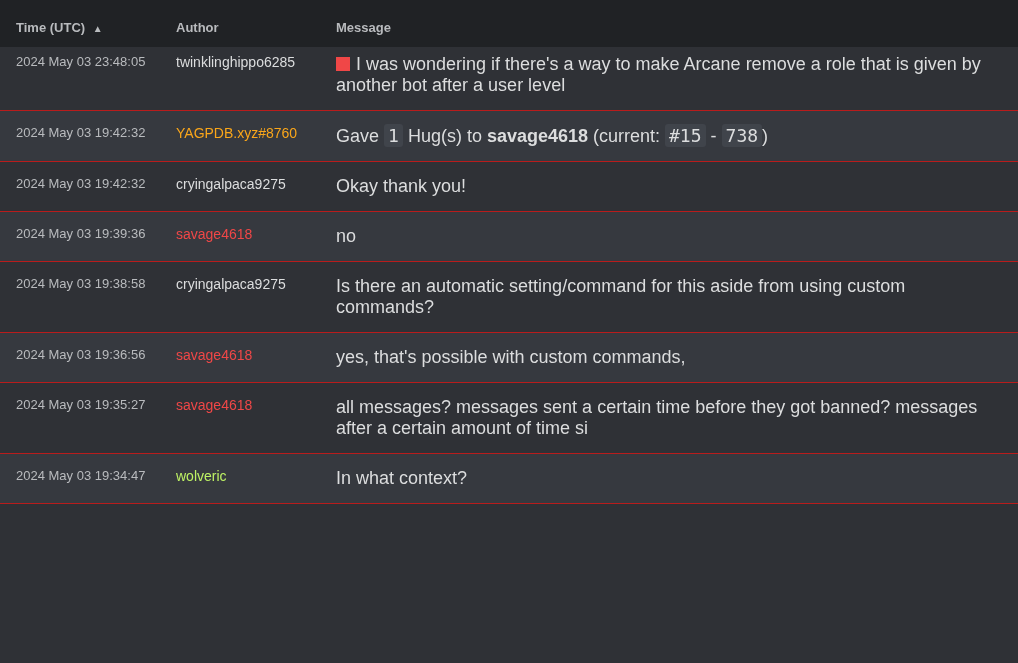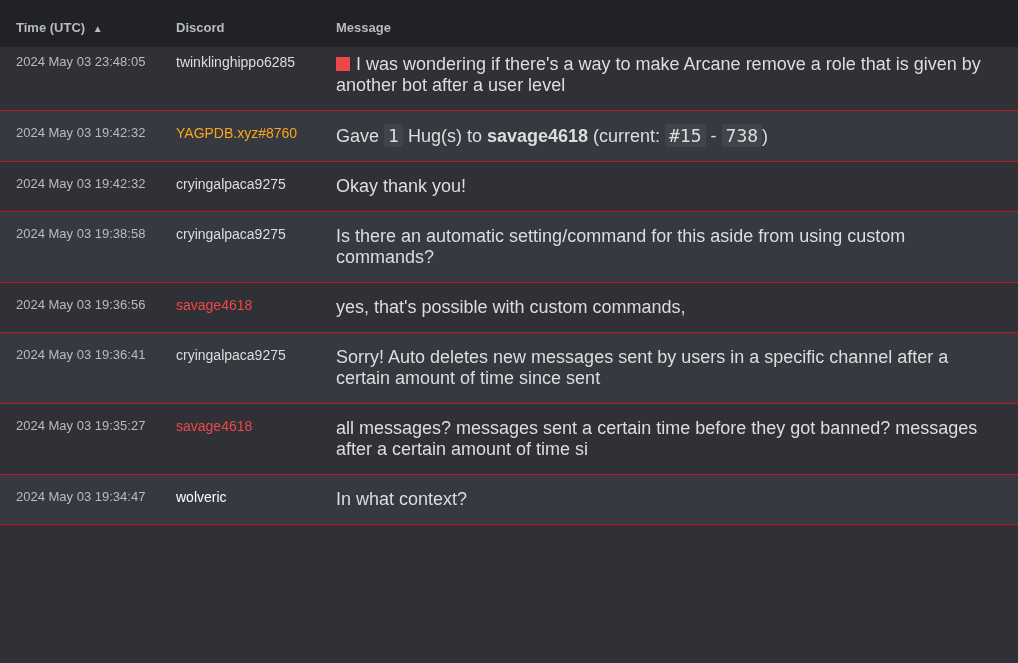--- a/index.html
+++ b/index.html
@@ -63,21 +63,21 @@
     td:nth-child(3) {
       color: #dcddde;
       font-size: 18px;
       overflow: hidden;
       text-overflow: ellipsis;
     }
     .author-mod {
       color: #f04747;
     }
     .author-green {
-      color: #ffffff;
+      color: #bef264;
       margin-top: 12px;
     }
     .author-yellow {
       color: #faa61a;
     }
     .author-default {
       color: #dcddde;
     }
     .message-deleted {
       color: #f04747;
@@ -103,21 +103,21 @@
 <body>
 
 <table>
   <thead>
     <tr>
       <th>
         <span>Time (UTC)</span>
         <span class="sort-arrow">▲</span>
       </th>
       <th>
-        <span>Discord</span>
+        <span>Author</span>
       </th>
       <th>
         <span>Message</span>
       </th>
     </tr>
   </thead>
   <tbody id="table-body">
   <tr>
         <td>2024 May 03 23:48:05</td>
         <td><span class="author-default">twinklinghippo6285</span></td>
@@ -127,33 +127,33 @@
         <td>2024 May 03 19:42:32</td>
         <td><span class="author-yellow">YAGPDB.xyz#8760</span></td>
         <td>Gave <code style="background: rgb(64, 68, 75); padding: 1px 4px; border-radius: 3px; font-family: monospace;">1</code> Hug(s) to <strong>savage4618</strong> (current: <code style="background: rgb(64, 68, 75); padding: 1px 4px; border-radius: 3px; font-family: monospace;">#15</code> - <code style="background: rgb(64, 68, 75); padding: 1px 4px; border-radius: 3px; font-family: monospace;">738</code>)</td>
       </tr>
       <tr>
         <td>2024 May 03 19:42:32</td>
         <td><span class="author-default">cryingalpaca9275</span></td>
         <td>Okay thank you!</td>
       </tr>
       <tr>
+        <td>2024 May 03 19:39:36</td>
+        <td><span class="author-mod">savage4618</span></td>
+        <td>no</td>
+      </tr>
+      <tr>
         <td>2024 May 03 19:38:58</td>
         <td><span class="author-default">cryingalpaca9275</span></td>
         <td>Is there an automatic setting/command for this aside from using custom commands?</td>
       </tr>
       <tr>
         <td>2024 May 03 19:36:56</td>
         <td><span class="author-mod">savage4618</span></td>
         <td>yes, that's possible with custom commands,</td>
-      </tr>
-      <tr>
-        <td>2024 May 03 19:36:41</td>
-        <td><span class="author-default">cryingalpaca9275</span></td>
-        <td>Sorry! Auto deletes new messages sent by users in a specific channel after a certain amount of time since sent</td>
       </tr>
       <tr>
         <td>2024 May 03 19:35:27</td>
         <td><span class="author-mod">savage4618</span></td>
         <td>all messages? messages sent a certain time before they got banned? messages after a certain amount of time si</td>
       </tr>
       <tr>
         <td>2024 May 03 19:34:47</td>
         <td><span class="author-green">wolveric</span></td>
         <td>In what context?</td>

